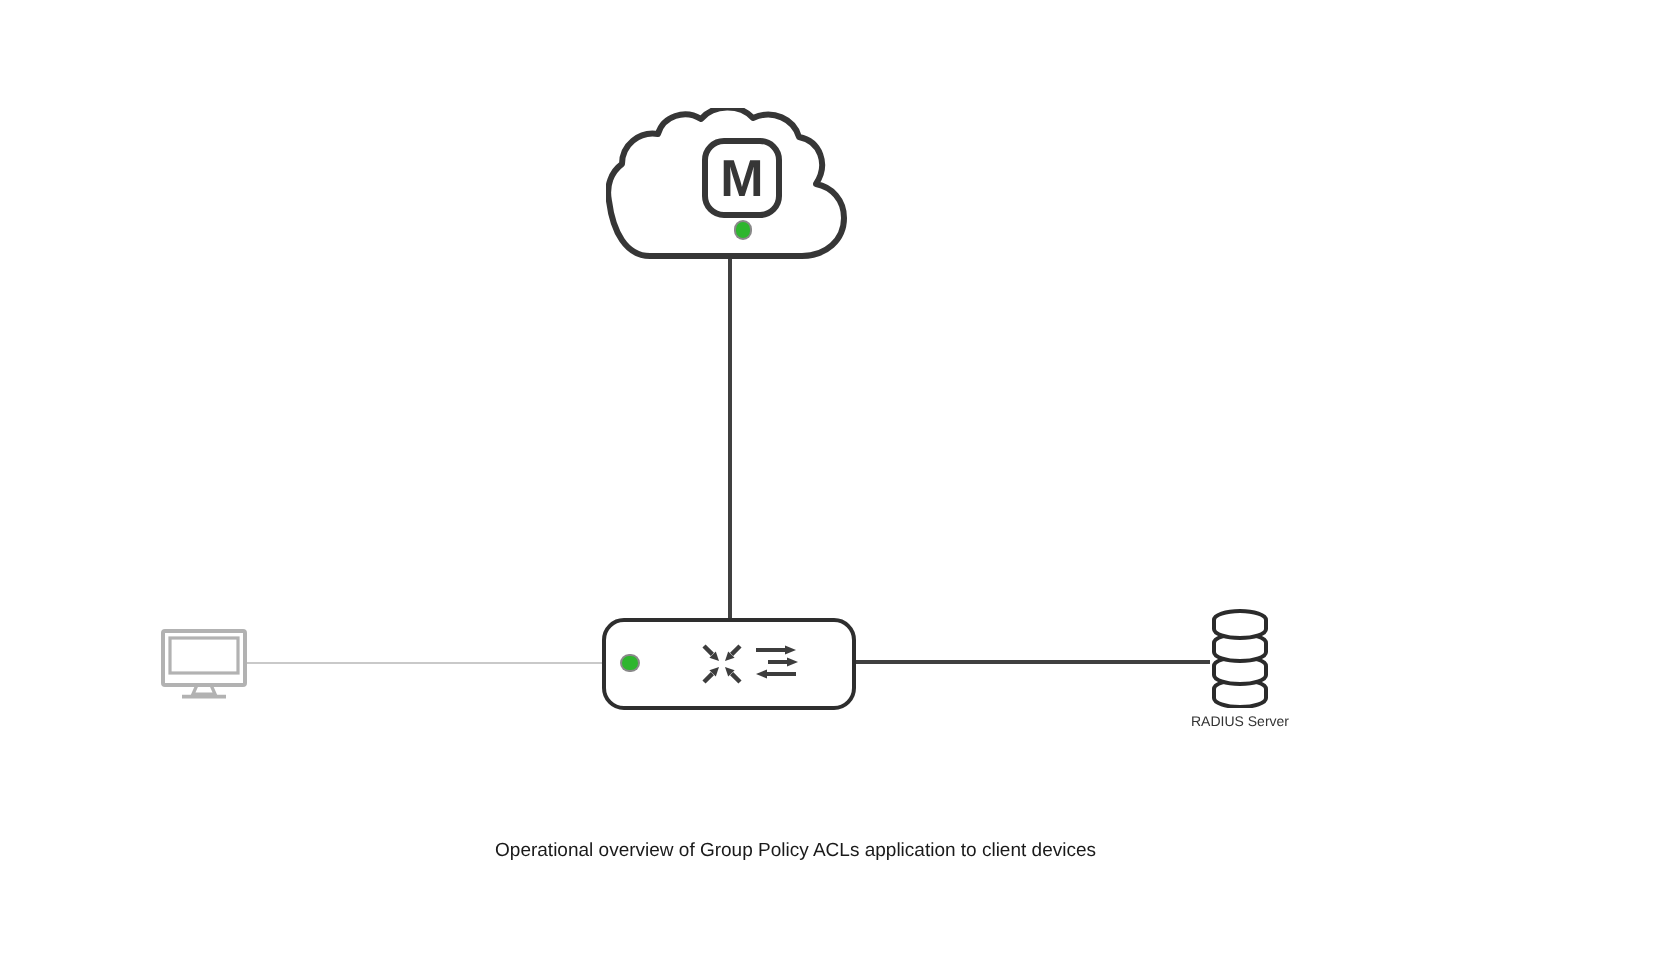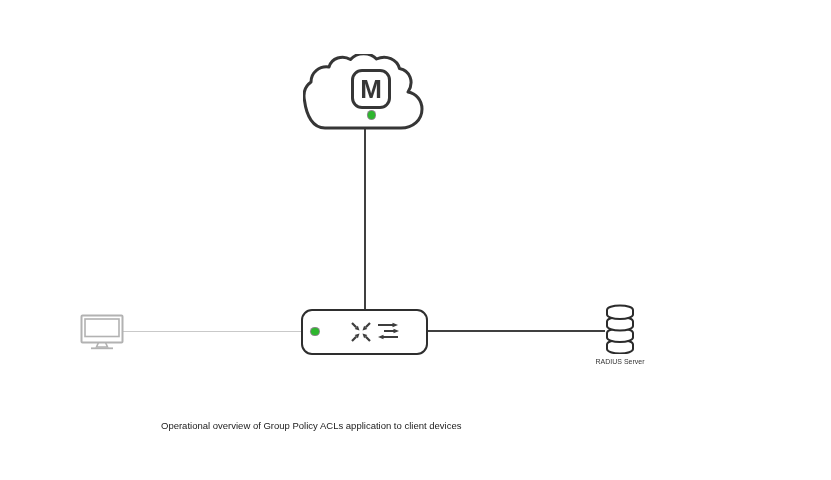--- a/index.html
+++ b/index.html
@@ -65,22 +65,22 @@
   .monitor-svg rect,.monitor-svg path{fill:none;stroke:var(--monitor-gray);}
 
   
   .db-svg path{fill:#ffffff;stroke:#2b2b2b;stroke-width:2;}
 
   .radius-label{
     position:absolute;left:579px;top:358px;width:82px;
     text-align:center;font-size:7px;color:#333;letter-spacing:0;
   }
   .caption{
-    position:absolute;left:161px;top:420px;width:400px;
-    text-align:left;font-size:9.5px;color:var(--caption-text);
+    position:absolute;left:148px;top:420px;width:400px;
+    text-align:right;font-size:9.5px;color:var(--caption-text);
     line-height:12px;
   }
 </style>
 </head>
 <body>
 
 <div class="canvas">
 
   <div class="line vert" style="left:364px;top:128px;height:182px;"></div>
   <div class="line light" style="left:123px;top:331px;width:178px;"></div>

